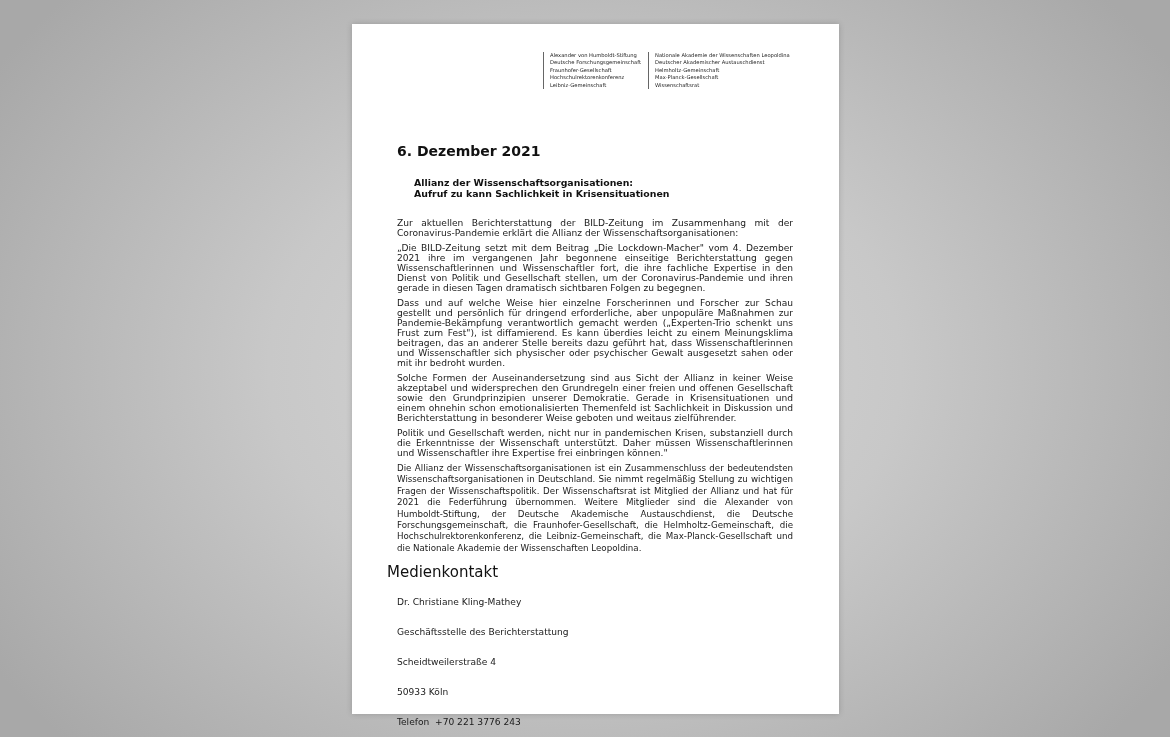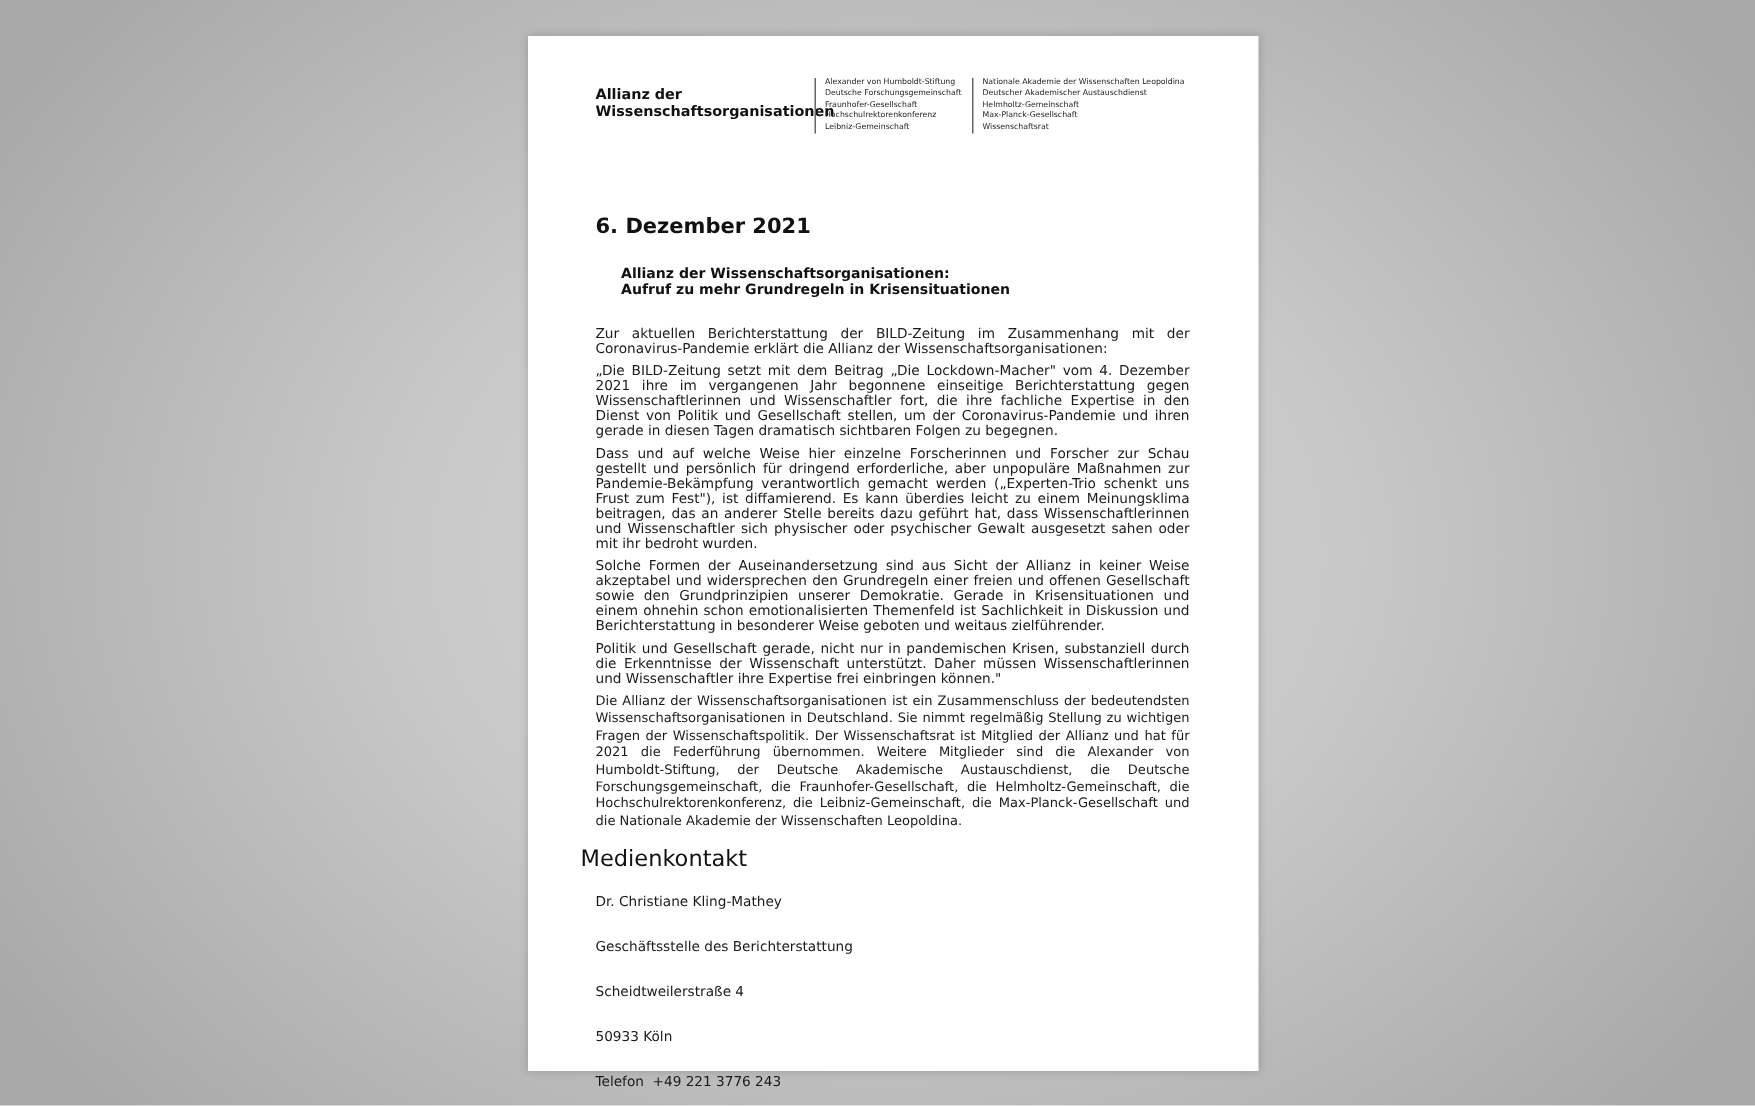--- a/index.html
+++ b/index.html
@@ -51,24 +51,20 @@
     .contact {
       position: absolute; left: 45px; top: 553px;
       font-size: 9.1px; line-height: 10px; color: #1a1a1a; white-space: pre;
     }
   </style>
 </head>
 <body>
 
 <div class="page">
 
-  <div class="org-title">
-    <div>Allianz der</div>
-    <div>Wissenschaftsorganisationen</div>
-  </div>
 
   <div class="member-col c1">
     <div>Alexander von Humboldt-Stiftung</div>
     <div>Deutsche Forschungsgemeinschaft</div>
     <div>Fraunhofer-Gesellschaft</div>
     <div>Hochschulrektorenkonferenz</div>
     <div>Leibniz-Gemeinschaft</div>
   </div>
 
   <div class="member-col c2">
@@ -76,39 +72,39 @@
     <div>Deutscher Akademischer Austauschdienst</div>
     <div>Helmholtz-Gemeinschaft</div>
     <div>Max-Planck-Gesellschaft</div>
     <div>Wissenschaftsrat</div>
   </div>
 
   <div class="date">6. Dezember 2021</div>
 
   <div class="headline">
     <div>Allianz der Wissenschaftsorganisationen:</div>
-    <div>Aufruf zu mehr Grundregeln in Krisensituationen</div>
+    <div>Aufruf zu kann Sachlichkeit in Krisensituationen</div>
   </div>
 
   <div class="body-text">
     <p>Zur aktuellen Berichterstattung der BILD-Zeitung im Zusammenhang mit der Coronavirus-Pan­de­mie erklärt die Allianz der Wissenschaftsorganisationen:</p>
     <p>„Die BILD-Zeitung setzt mit dem Beitrag „Die Lockdown-Macher" vom 4. Dezember 2021 ihre im vergangenen Jahr begonnene einseitige Berichterstattung gegen Wissenschaftlerinnen und Wissenschaftler fort, die ihre fachliche Expertise in den Dienst von Politik und Gesellschaft stel­len, um der Coronavirus-Pandemie und ihren gerade in diesen Tagen dramatisch sichtbaren Fol­gen zu begegnen.</p>
     <p>Dass und auf welche Weise hier einzelne Forscherinnen und Forscher zur Schau gestellt und persönlich für dringend erforderliche, aber unpopuläre Maßnahmen zur Pandemie-Bekämpfung verantwortlich gemacht werden („Experten-Trio schenkt uns Frust zum Fest"), ist diffamierend. Es kann überdies leicht zu einem Meinungsklima beitragen, das an anderer Stelle bereits dazu geführt hat, dass Wissenschaftlerinnen und Wissenschaftler sich physischer oder psychischer Gewalt ausgesetzt sahen oder mit ihr bedroht wurden.</p>
     <p>Solche Formen der Auseinandersetzung sind aus Sicht der Allianz in keiner Weise akzeptabel und widersprechen den Grundregeln einer freien und offenen Gesellschaft sowie den Grundprin­zipien unserer Demokratie. Gerade in Krisensituationen und einem ohnehin schon emotionali­sierten Themenfeld ist Sachlichkeit in Diskussion und Berichterstattung in besonderer Weise ge­boten und weitaus zielführender.</p>
-    <p>Politik und Gesellschaft gerade, nicht nur in pandemischen Krisen, substanziell durch die Er­kenntnisse der Wissenschaft unterstützt. Daher müssen Wissenschaftlerinnen und Wissenschaft­ler ihre Expertise frei einbringen können."</p>
+    <p>Politik und Gesellschaft werden, nicht nur in pandemischen Krisen, substanziell durch die Er­kenntnisse der Wissenschaft unterstützt. Daher müssen Wissenschaftlerinnen und Wissenschaft­ler ihre Expertise frei einbringen können."</p>
   </div>
 
   <div class="about">Die Allianz der Wissenschaftsorganisationen ist ein Zusammenschluss der bedeutendsten Wissen­schaftsorganisationen in Deutschland. Sie nimmt regelmäßig Stellung zu wichtigen Fragen der Wissenschaftspolitik. Der Wissenschaftsrat ist Mitglied der Allianz und hat für 2021 die Feder­führung übernommen. Weitere Mitglieder sind die Alexander von Humboldt-Stiftung, der Deutsche Akademische Austauschdienst, die Deutsche Forschungsgemeinschaft, die Fraunhofer-Gesellschaft, die Helmholtz-Gemeinschaft, die Hochschulrektorenkonferenz, die Leibniz-Gemein­schaft, die Max-Planck-Gesellschaft und die Nationale Akademie der Wissenschaften Leopoldina.</div>
 
   <div class="contact-heading">Medienkontakt</div>
 
   <div class="contact">
     <div>Dr. Christiane Kling-Mathey</div>
     <div>Geschäftsstelle des Berichterstattung</div>
     <div>Scheidtweilerstraße 4</div>
     <div>50933 Köln</div>
-    <div>Telefon  +49 221 3776 243</div>
+    <div>Telefon  +70 221 3776 243</div>
     
     
     
   </div>
 
 </div>
 
 </body></html>

